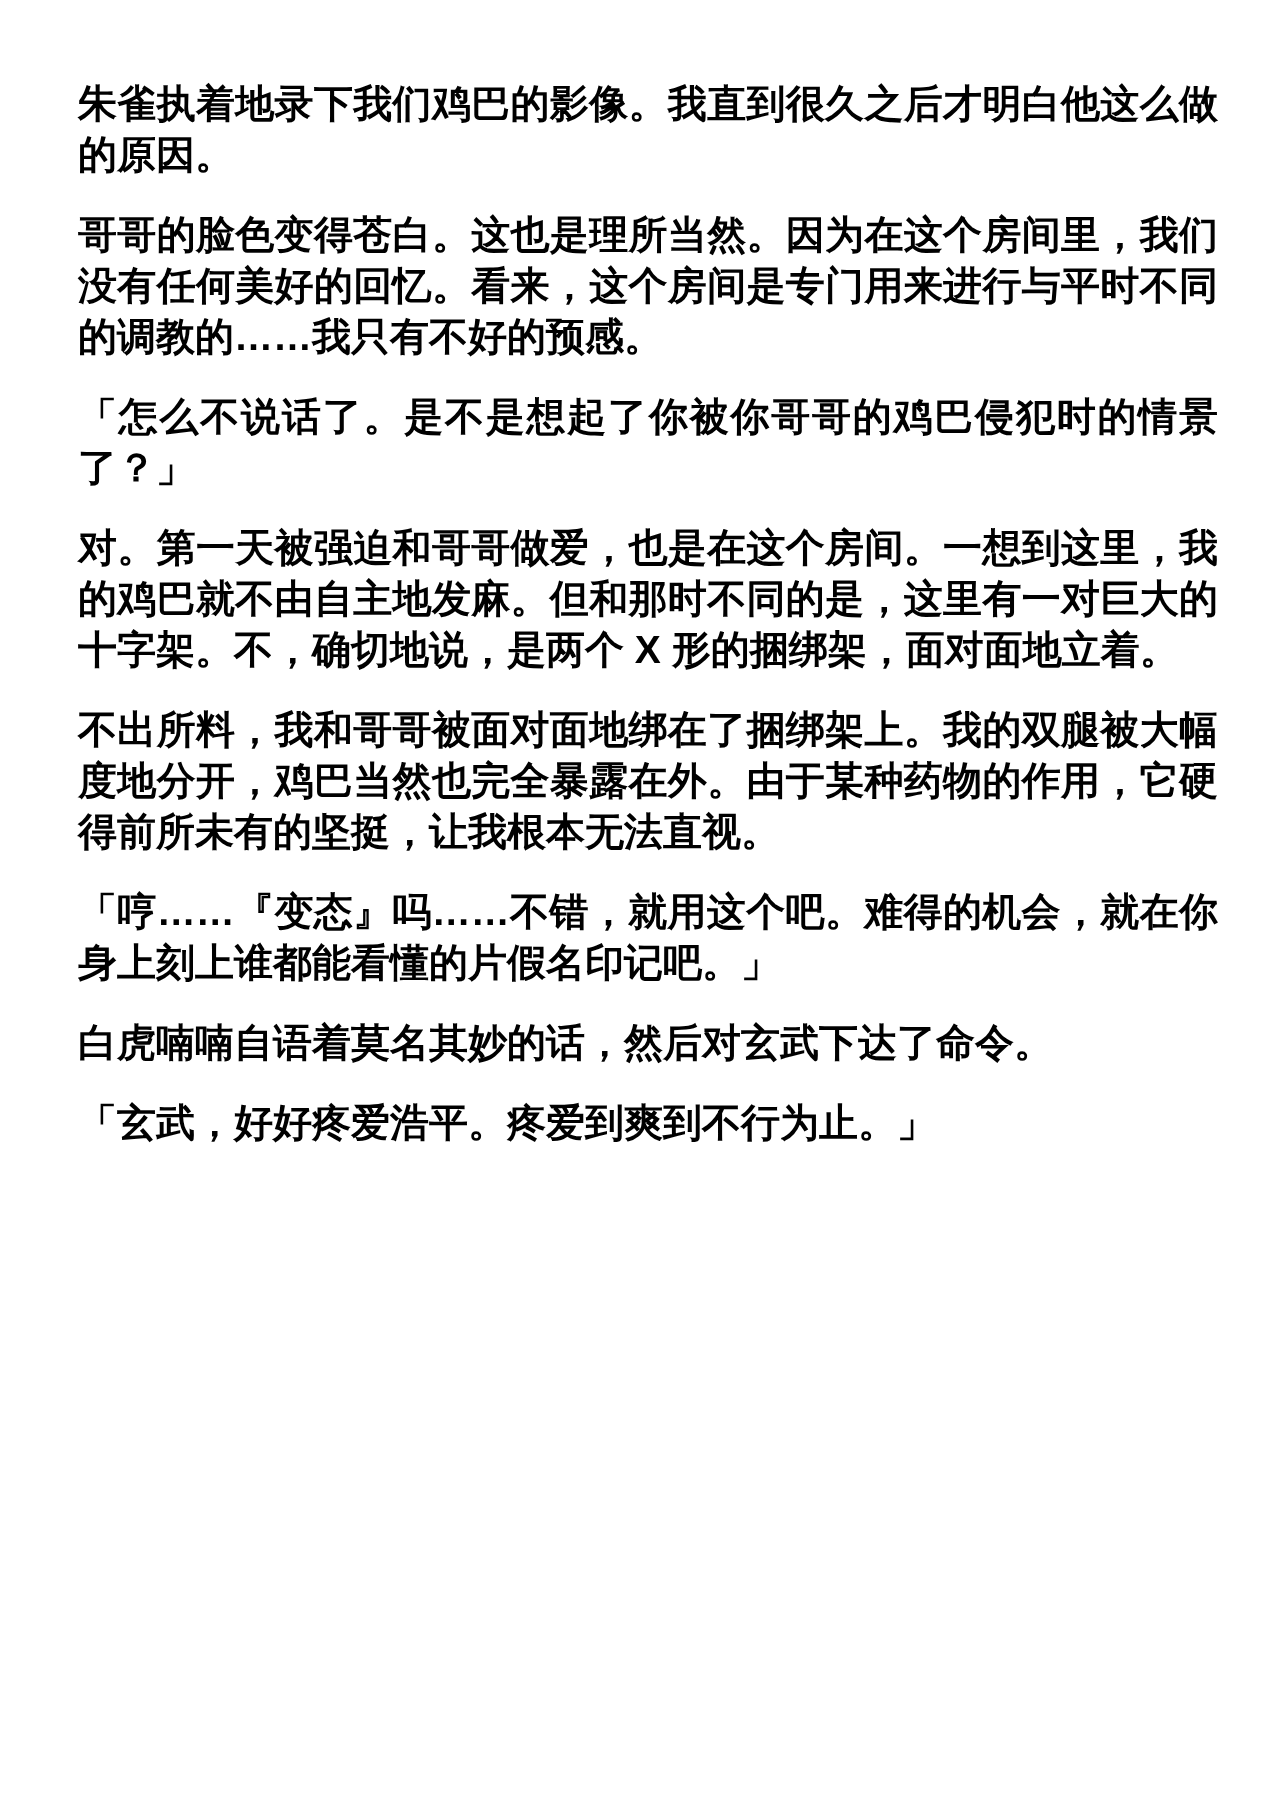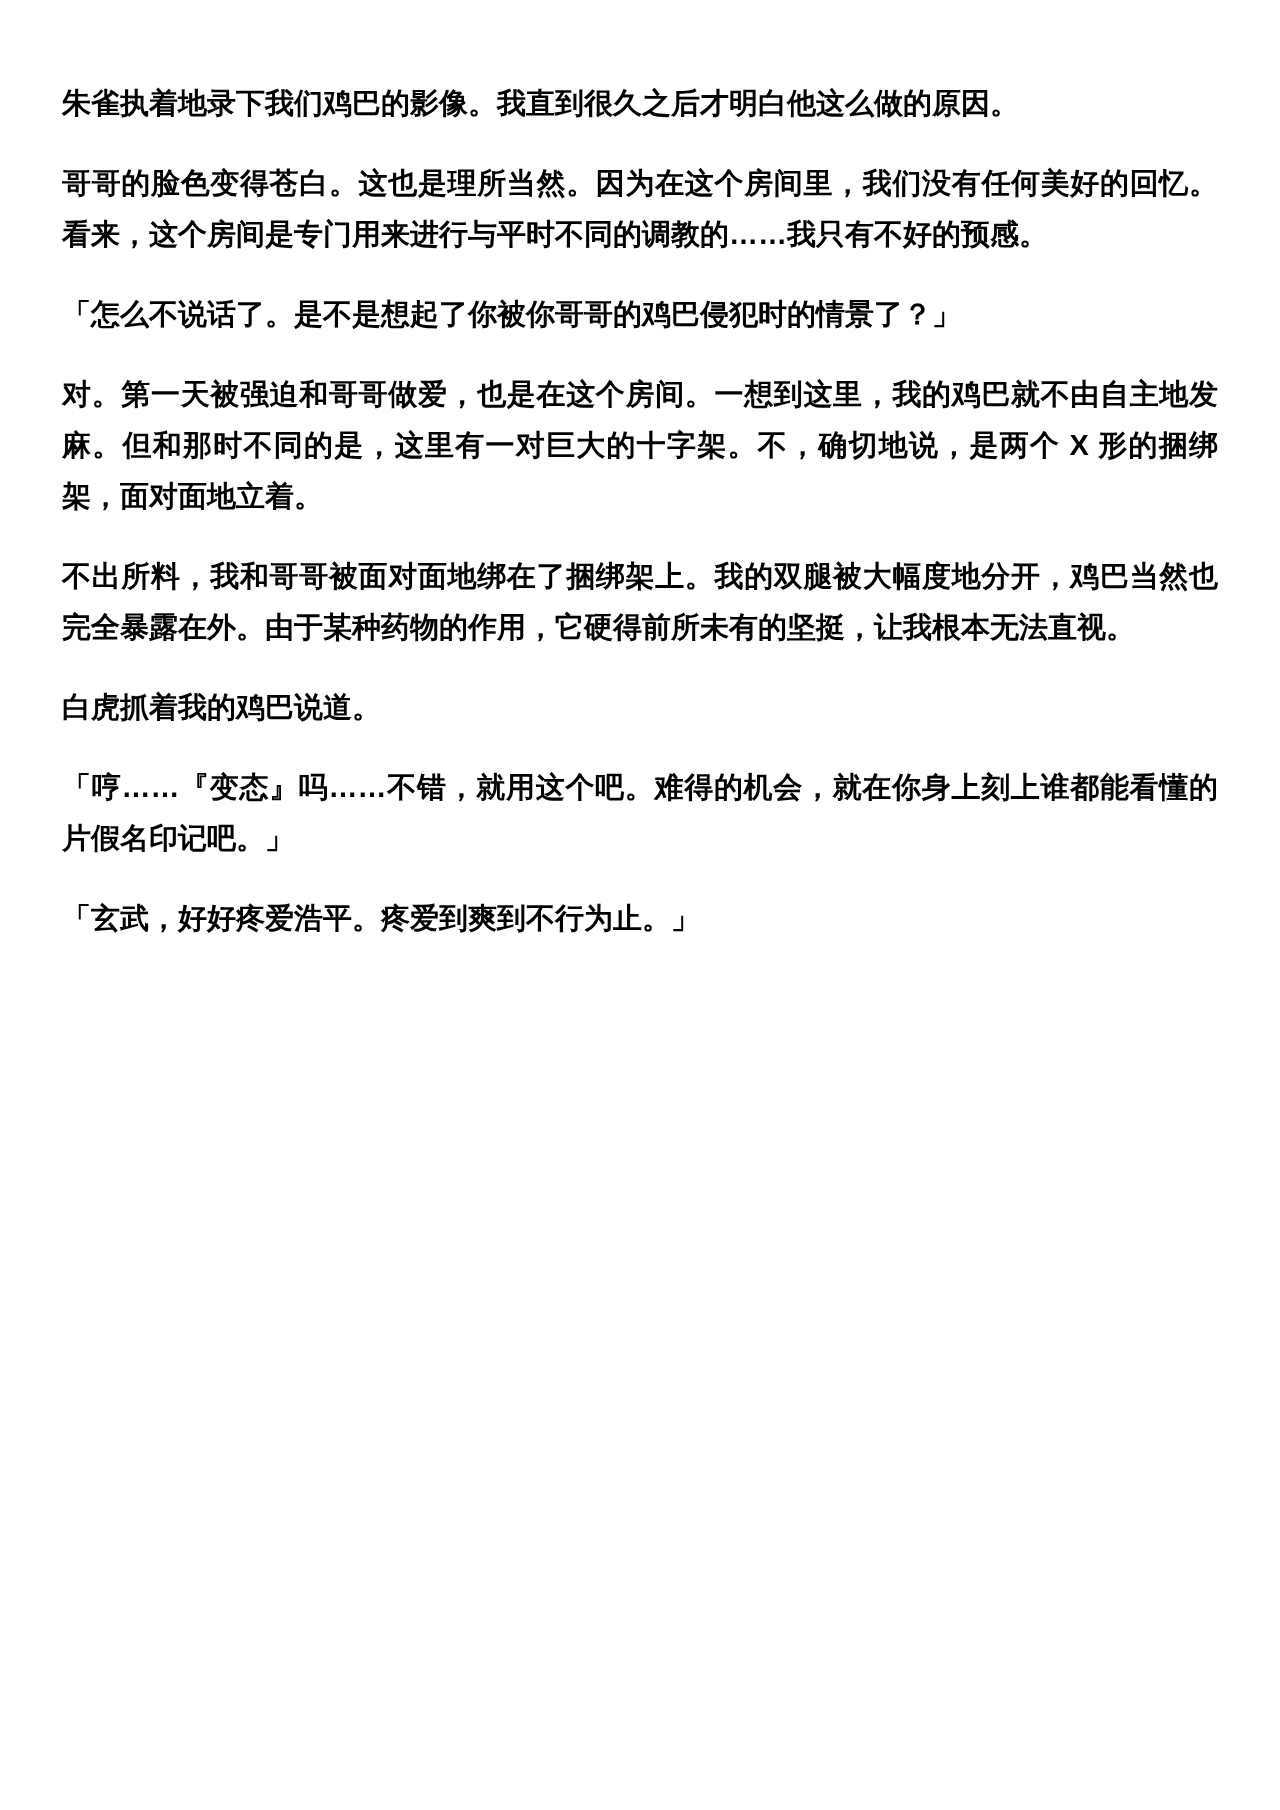--- a/index.html
+++ b/index.html
@@ -18,39 +18,39 @@
     position: absolute;
     left: 62px;
     top: 78px;
     width: 1156px;
     font-family: "Liberation Sans", "DejaVu Sans", sans-serif;
     font-weight: 600;
     color: #000000;
     text-align: justify;
   }
   .content p {
-    margin: 0 0 29px 0;
-    font-size: 29px;
+    margin: 0 0 29px 16px;
+    font-size: 39px;
     line-height: 51px;
     letter-spacing: 0;
     word-break: break-all;
     overflow-wrap: break-word;
     text-align: justify;
   }
   .content p:last-child {
     margin-bottom: 0;
   }
 </style>
 </head>
 <body>
 
 <div class="page">
   <div class="content" id="story-content">
       <p>朱雀执着地录下我们鸡巴的影像。我直到很久之后才明白他这么做的原因。</p>
       <p>哥哥的脸色变得苍白。这也是理所当然。因为在这个房间里，我们没有任何美好的回忆。看来，这个房间是专门用来进行与平时不同的调教的……我只有不好的预感。</p>
       <p>「怎么不说话了。是不是想起了你被你哥哥的鸡巴侵犯时的情景了？」</p>
       <p>对。第一天被强迫和哥哥做爱，也是在这个房间。一想到这里，我的鸡巴就不由自主地发麻。但和那时不同的是，这里有一对巨大的十字架。不，确切地说，是两个 X 形的捆绑架，面对面地立着。</p>
       <p>不出所料，我和哥哥被面对面地绑在了捆绑架上。我的双腿被大幅度地分开，鸡巴当然也完全暴露在外。由于某种药物的作用，它硬得前所未有的坚挺，让我根本无法直视。</p>
-      <p>白虎抓着我的鸡巴说道。</p>
       <p>「哼……『变态』吗……不错，就用这个吧。难得的机会，就在你身上刻上谁都能看懂的片假名印记吧。」</p>
+      <p>白虎喃喃自语着莫名其妙的话，然后对玄武下达了命令。</p>
       <p>「玄武，好好疼爱浩平。疼爱到爽到不行为止。」</p>
     </div>
 </div>
 
 </body></html>

